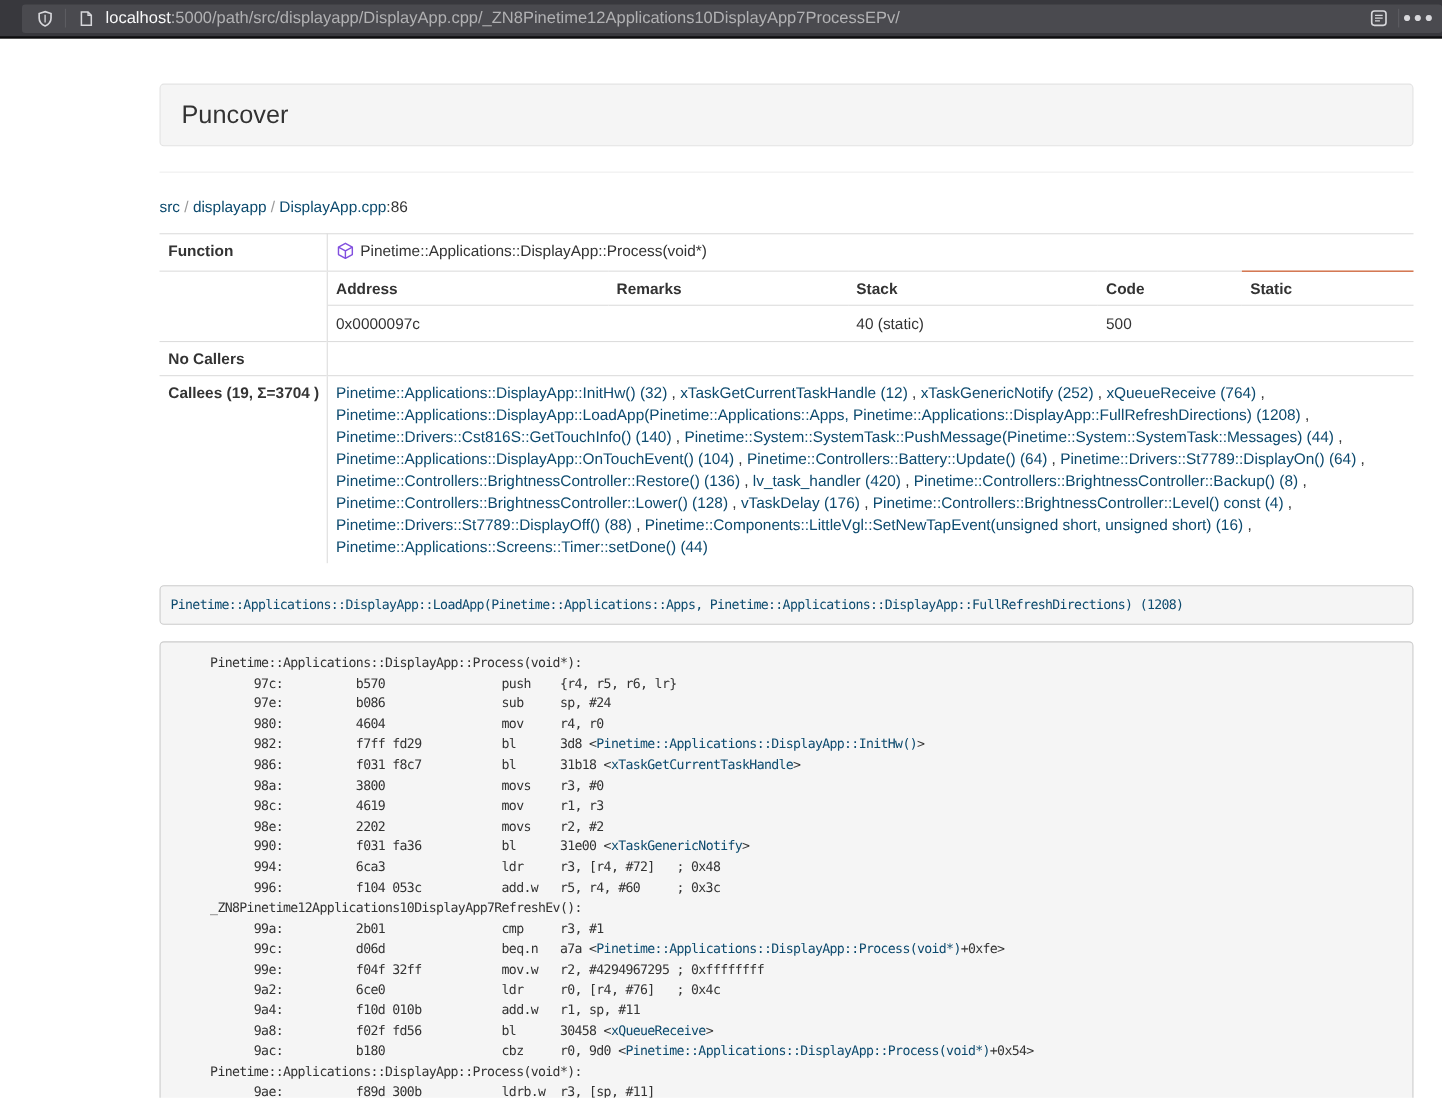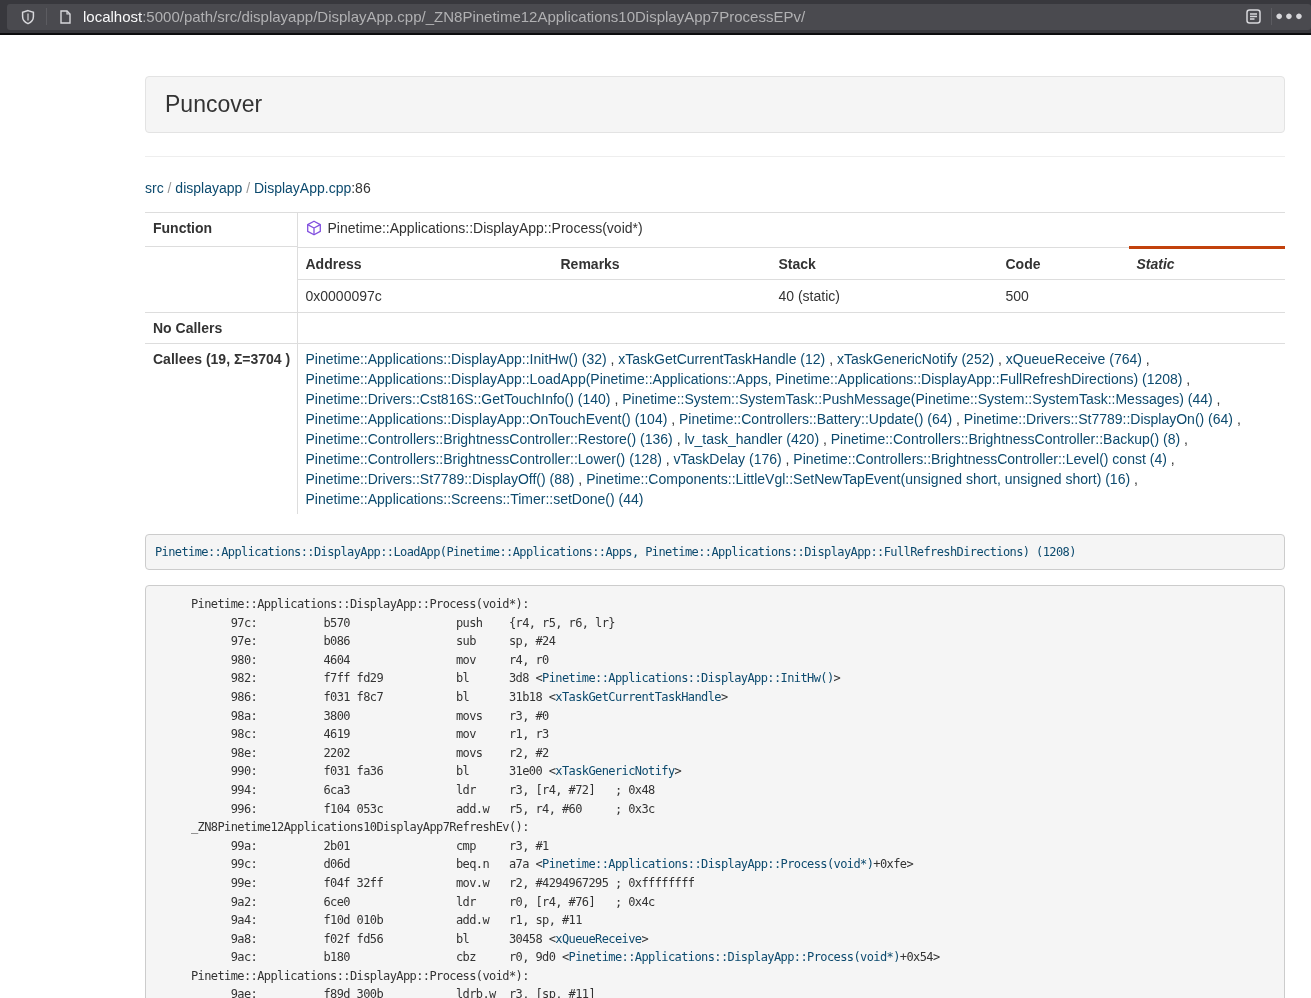--- a/index.html
+++ b/index.html
@@ -4,21 +4,21 @@
 <style>
   * { box-sizing: border-box; }
   html,body { margin:0; padding:0; }
   body {
     width:1311px; height:998px; overflow:hidden; background:#fff;
     font-family:"Liberation Sans", sans-serif; font-size:14px; color:#333;
   }
   
   .browser-bar {
     height:35px; background:#38383d; border-bottom:2px solid #0c0c0d;
-    display:flex; align-items:center; padding:0 0 0 7px;
+    display:flex; align-items:center; padding:0 0 0 20px;
   }
   .url-field {
     flex:1; height:26px; background:#4a4a4f; border-radius:3px;
     display:flex; align-items:center; padding:0 10px; min-width:0;
   }
   .chrome-icon { display:flex; align-items:center; justify-content:center; width:22px; height:22px; flex:0 0 auto; }
   .chrome-icon svg { display:block; }
   .vdiv { width:1px; height:17px; background:#5c5c61; margin:0 7px; flex:0 0 auto; }
   .url-text { font-size:15px; color:#b1b1b3; white-space:nowrap; overflow:hidden; flex:1 1 auto; margin-left:7px; }
   .url-text .host { color:#f9f9fa; }
@@ -127,21 +127,21 @@
       <tr>
         <th class="rowhead"></th>
         <td class="rowval nopad" style="border-top:0;">
           <table class="inner">
             <thead>
               <tr>
                 <th class="col-address" style="border-top:1px solid #ddd;">Address</th>
                 <th class="col-remarks" style="border-top:1px solid #ddd;">Remarks</th>
                 <th class="col-stack" style="border-top:1px solid #ddd;">Stack</th>
                 <th class="col-code" style="border-top:1px solid #ddd;">Code</th>
-                <th style="border-top:3px solid #c2410c;font-style:italic;">Static</th>
+                <th style="border-top:1px solid #c2410c;">Static</th>
               </tr>
             </thead>
             <tbody>
               <tr>
                 <td>0x0000097c</td>
                 <td></td>
                 <td>40 (static)</td>
                 <td>500</td>
                 <td></td>
               </tr>

